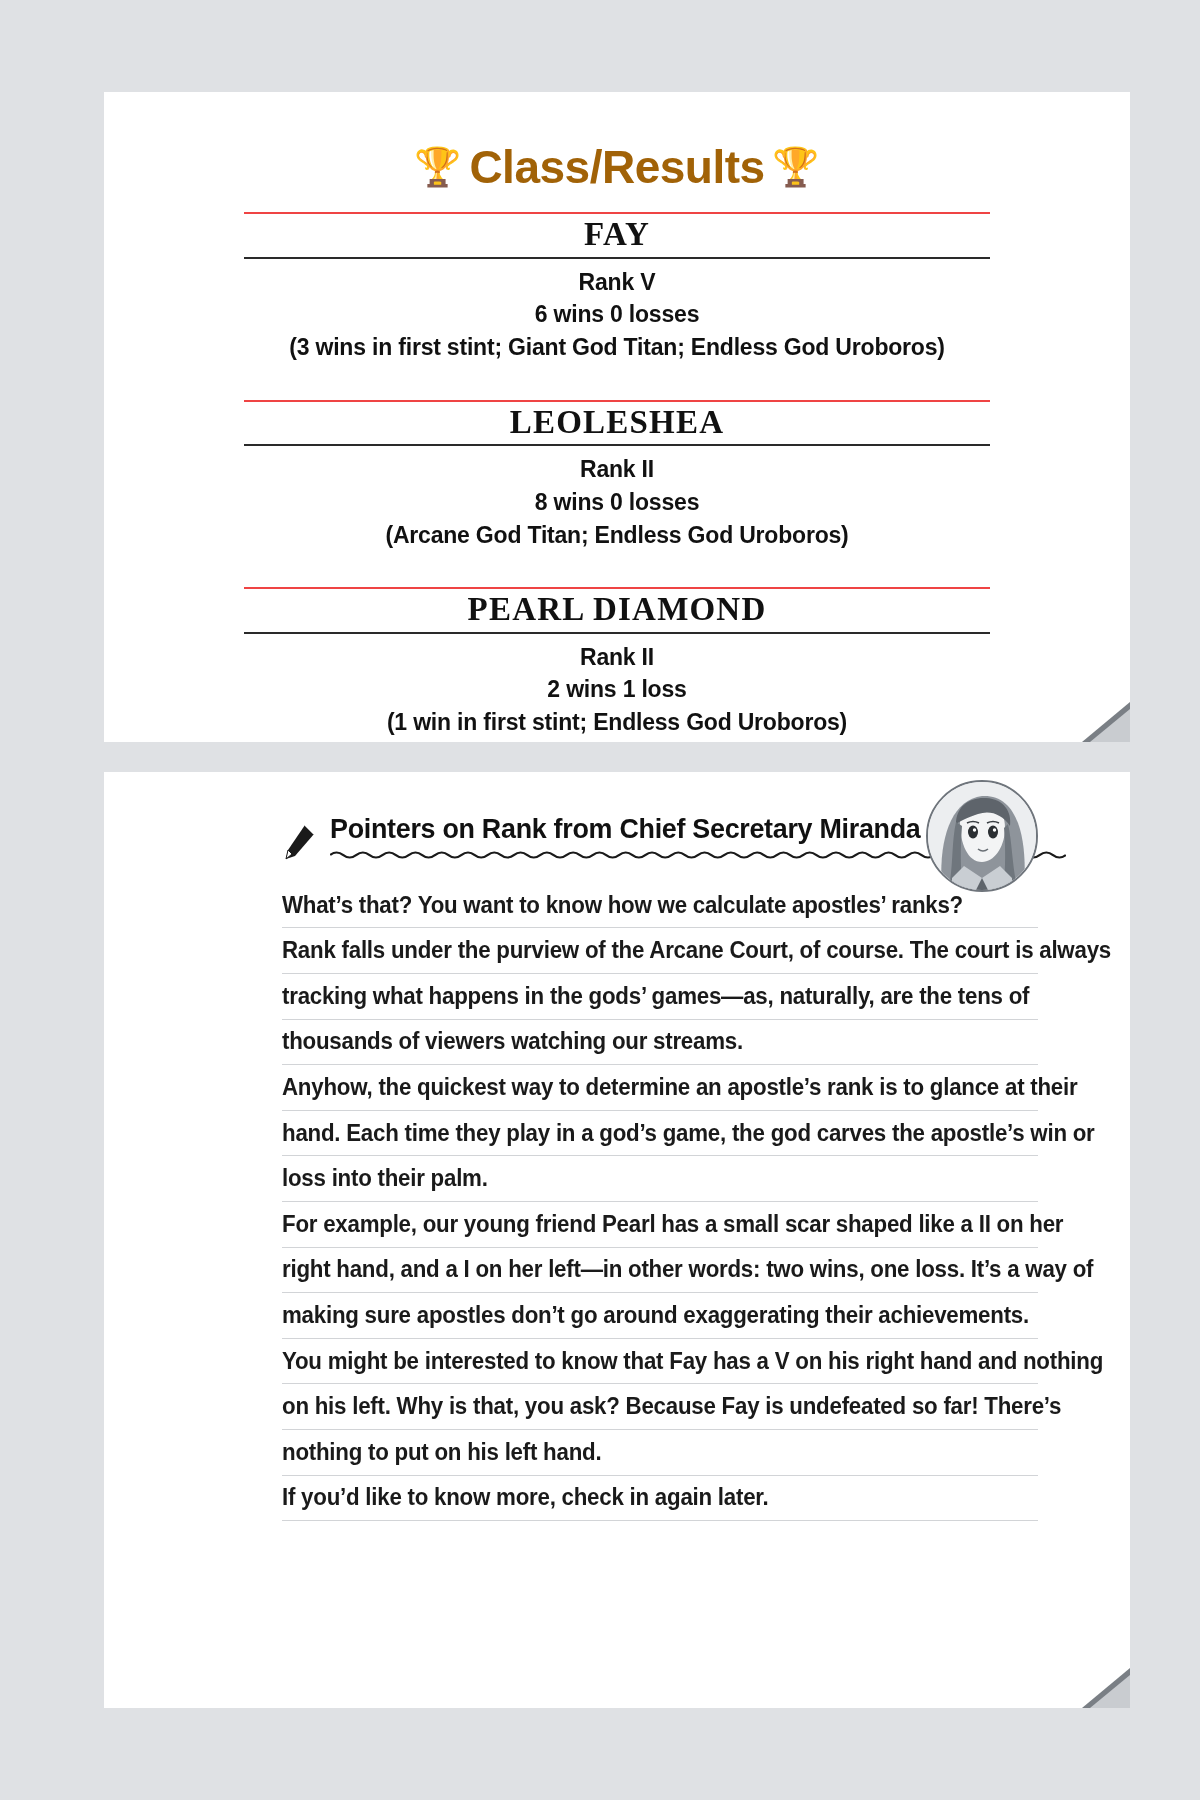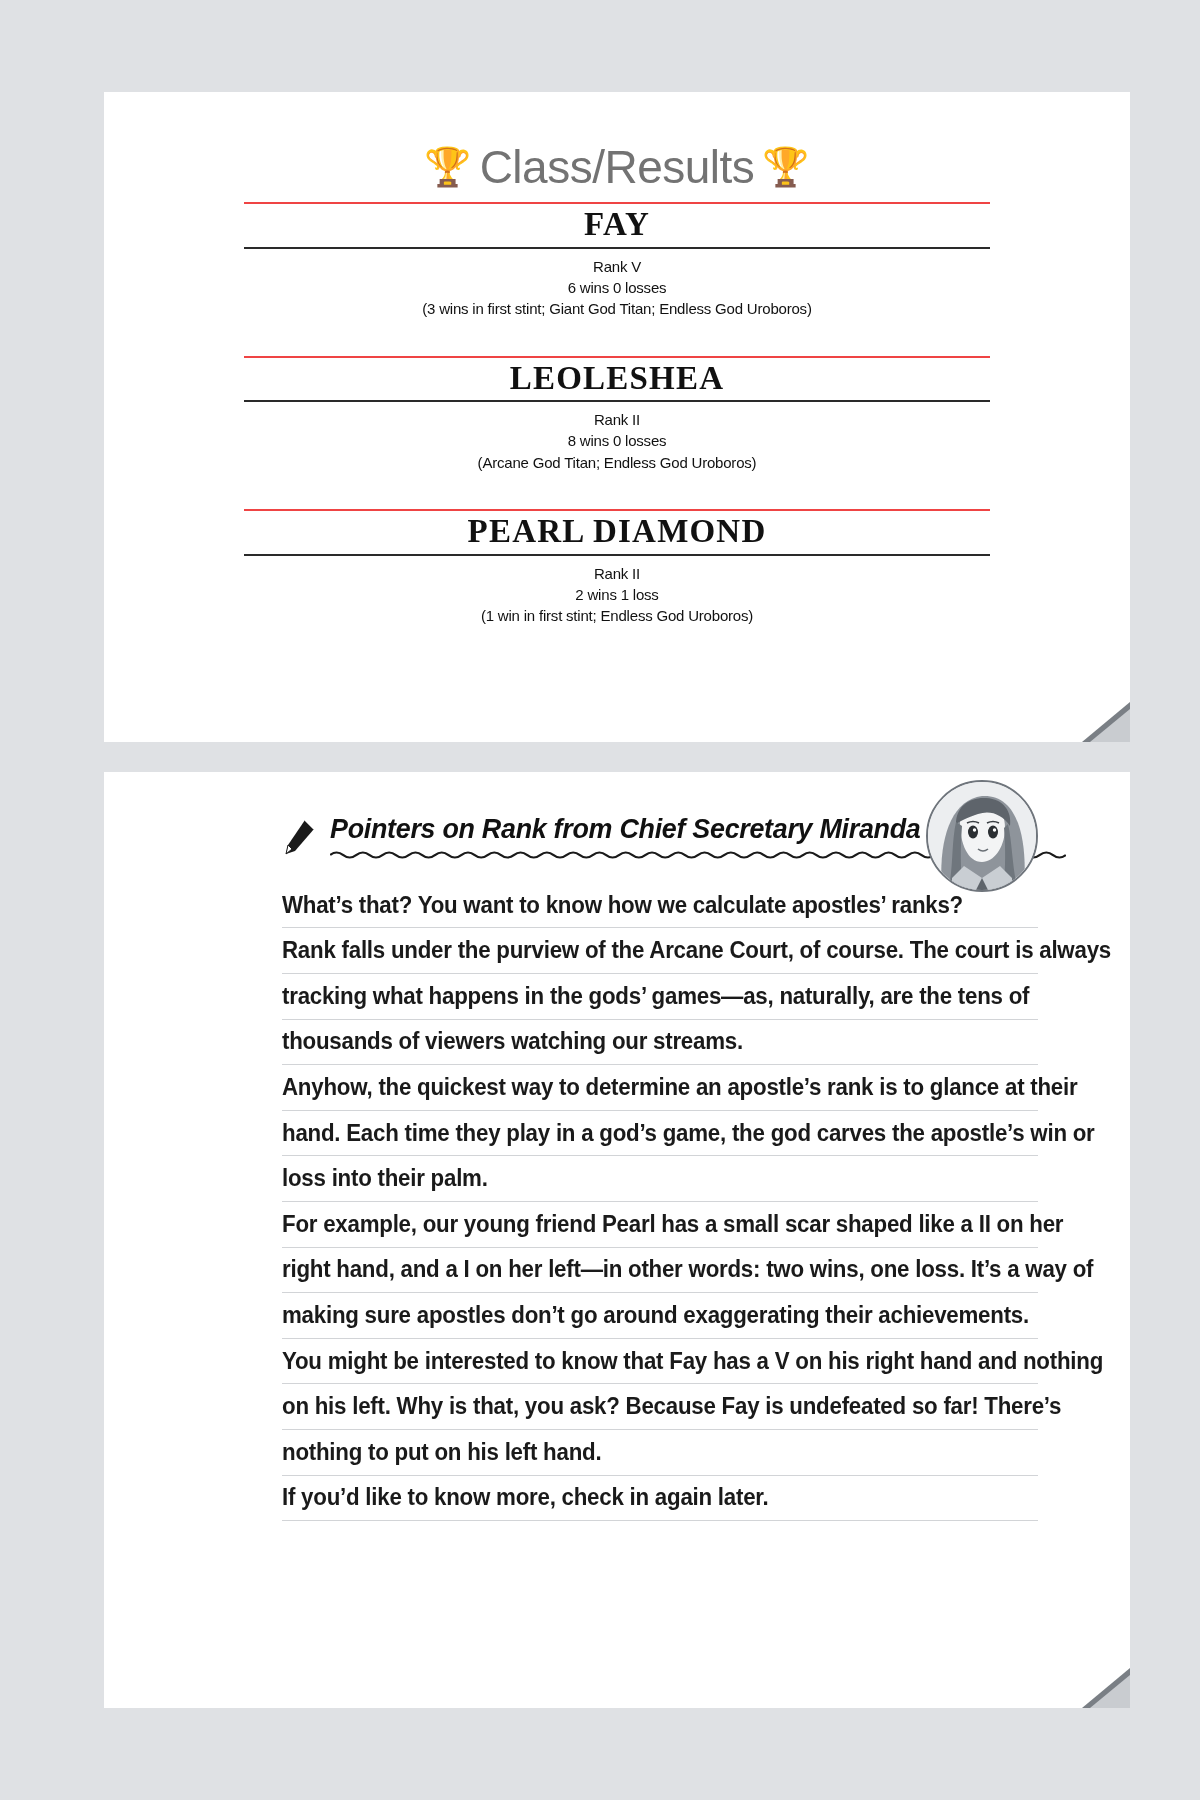--- a/index.html
+++ b/index.html
@@ -66,24 +66,24 @@
     border-bottom: 33px solid #c9ccd0;
   }
 
   
   .results-inner {
     padding: 48px 140px 0 140px;
   }
   .results-title {
     text-align: center;
     font-size: 46px;
-    font-weight: normal;
+    font-weight: bold;
     letter-spacing: -0.5px;
-    color: #737373;
-    margin: 0 0 8px 0;
+    color: #a16207;
+    margin: 0 0 18px 0;
     white-space: nowrap;
   }
   .results-title .trophy {
     font-size: 38px;
     vertical-align: 3px;
     margin: 0 8px;
   }
 
   .entry {
     margin-bottom: 4px;
@@ -101,39 +101,38 @@
     border-top: 2px solid #ef4444;
     border-bottom: 2px solid #2a2a2a;
     padding: 3px 0 4px 0;
     line-height: 1.08;
   }
   .entry-lines {
     text-align: center;
     padding-top: 7px;
   }
   .entry-lines div {
-    font-size: 15px;
-    font-weight: normal;
+    font-size: 23px;
+    font-weight: bold;
     color: #111;
     line-height: 1.42;
     letter-spacing: -0.2px;
     white-space: nowrap;
   }
 
   
   .notes-inner {
     padding: 42px 0 0 0;
     position: relative;
   }
   .notes-head {
     position: relative;
     margin: 0 64px 0 178px;
     display: flex;
-    align-items: center;
-    font-style: italic;
+    align-items: flex-end;
   }
   .pencil-icon {
     width: 34px;
     height: 38px;
     margin-right: 14px;
     flex: 0 0 auto;
   }
   .notes-title-wrap {
     flex: 1 1 auto;
     padding-bottom: 2px;

